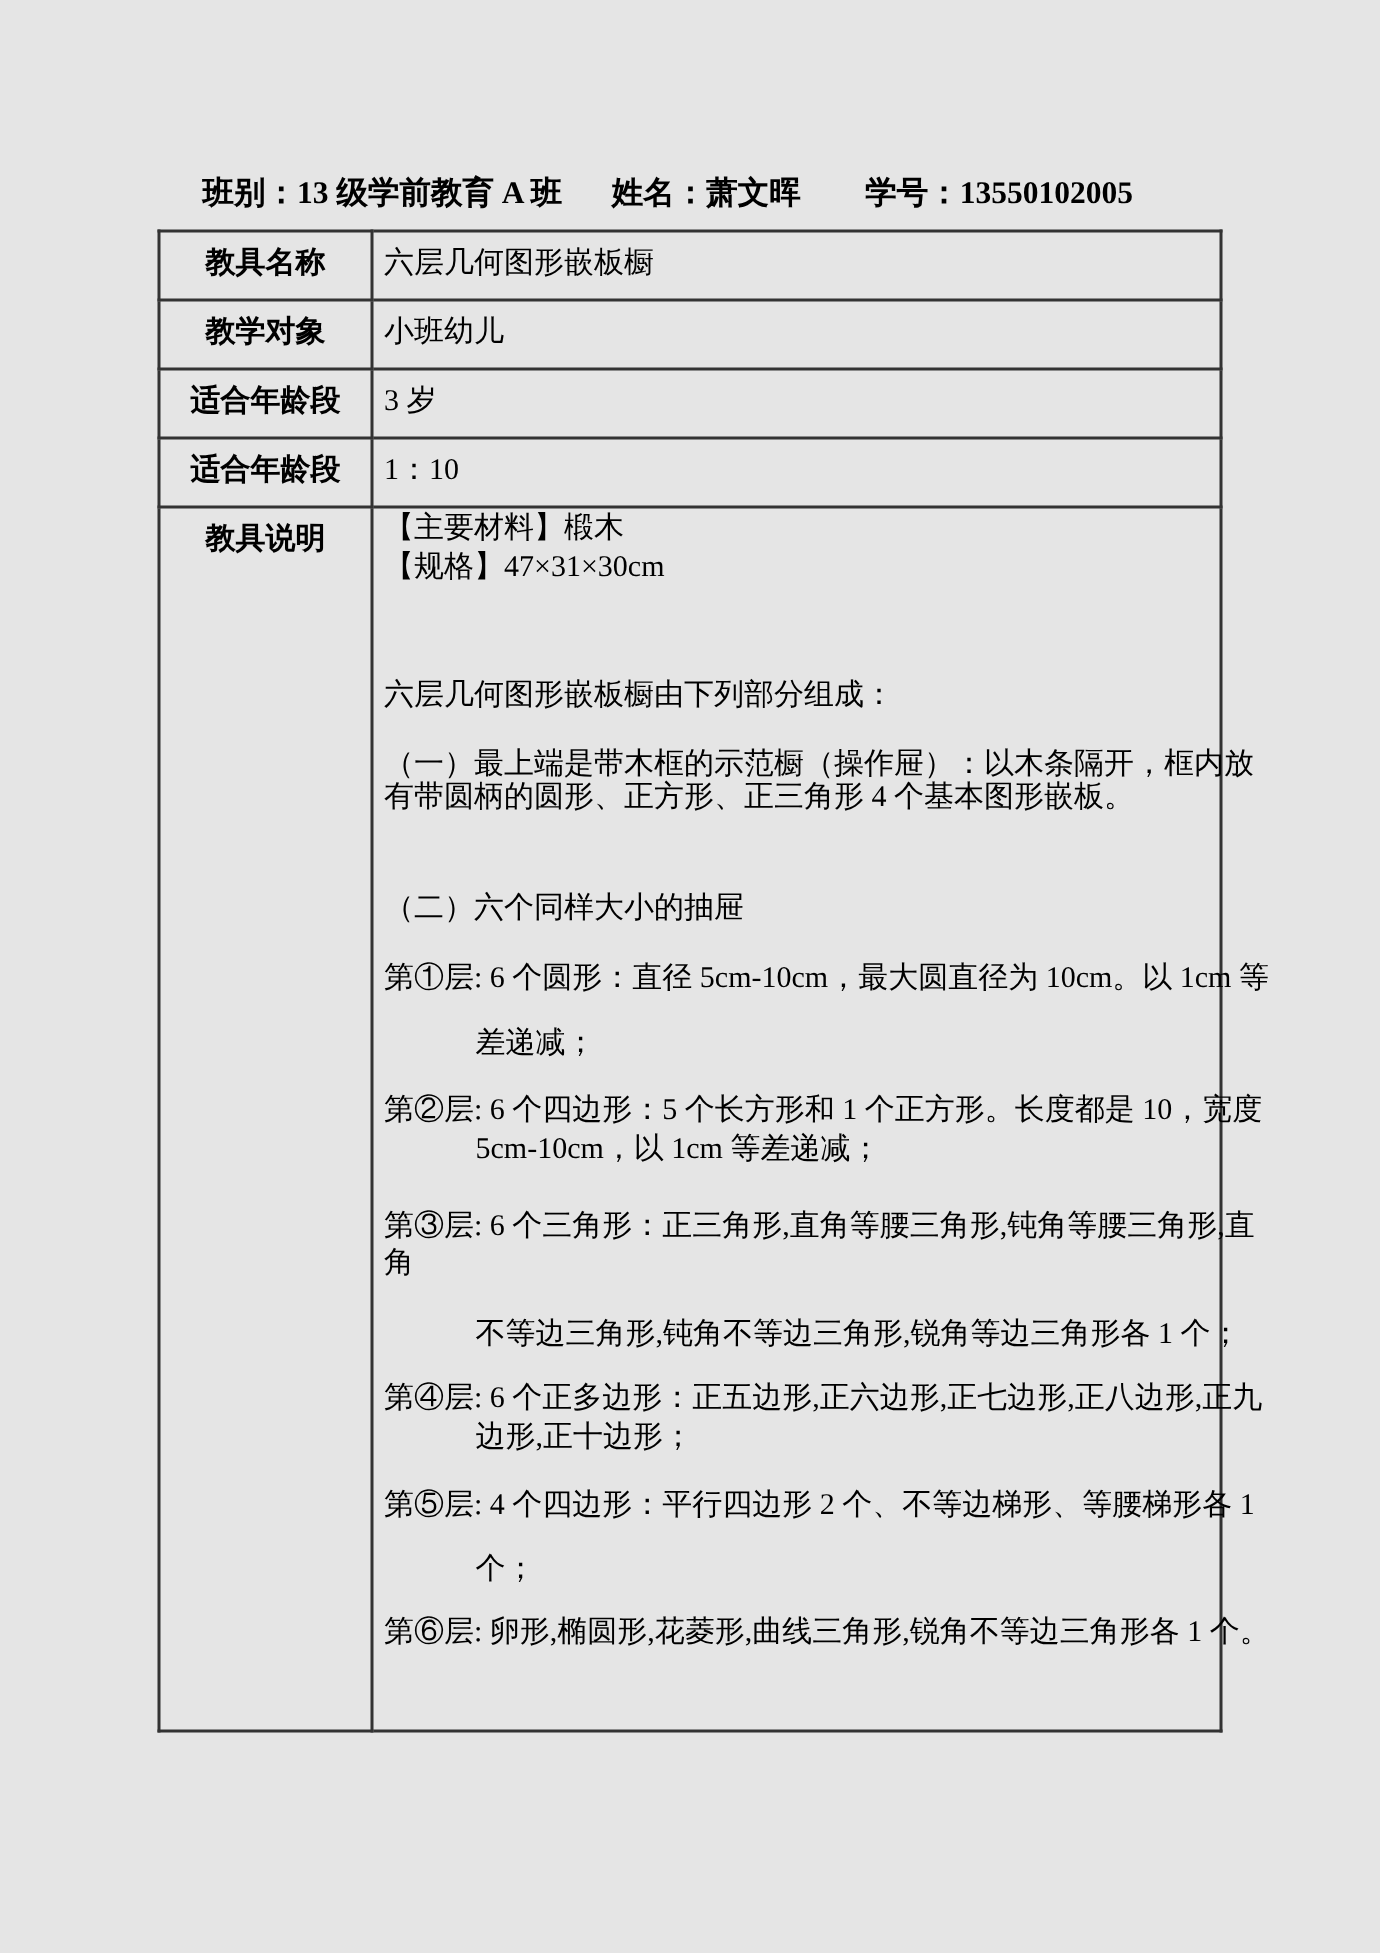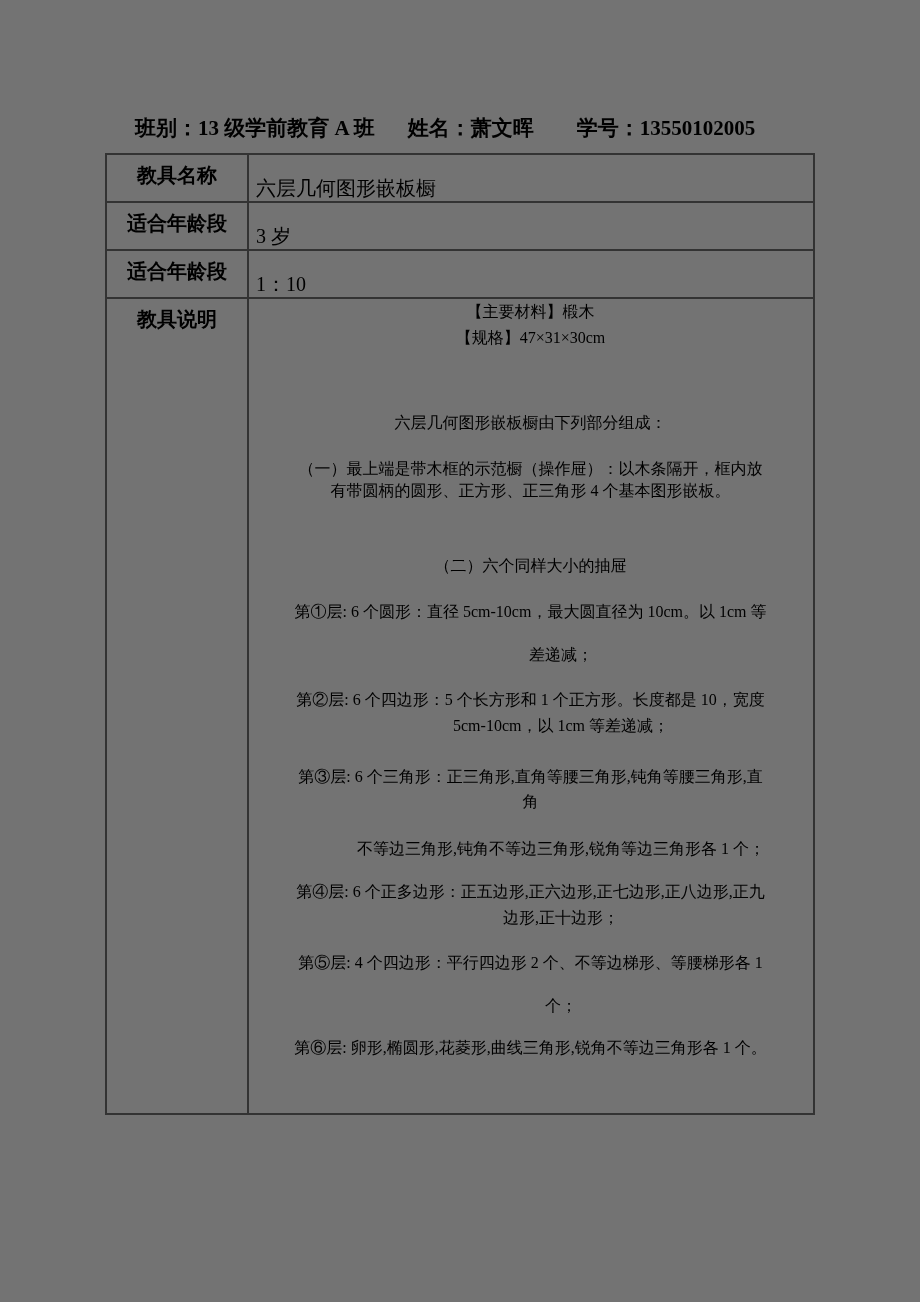--- a/index.html
+++ b/index.html
@@ -1,21 +1,21 @@
 <!DOCTYPE html>
 <html lang="zh"><head>
 <meta charset="utf-8">
 <style>
   * { box-sizing: border-box; }
   html, body { margin: 0; padding: 0; background: #ffffff; }
   .page {
     position: relative;
     width: 920px;
     height: 1302px;
-    background: #737373;
+    background: #e5e5e5;
     color: #000000;
     font-family: "Liberation Serif", "DejaVu Serif", serif;
     padding-top: 115px;
     padding-left: 105px;
     overflow: hidden;
   }
   .header {
     margin-left: 30px;
     font-weight: bold;
     font-size: 21px;
@@ -42,26 +42,26 @@
     font-weight: bold;
     font-size: 20px;
     line-height: 26px;
     text-align: center;
     padding-top: 7px;
   }
   .aid-table td {
     font-size: 20px;
     line-height: 26px;
     text-align: left;
-    padding: 20px 8px 0 7px;
+    padding: 7px 8px 0 7px;
   }
   tr.r { height: 46px; }
   tr.r-desc td.desc-cell { padding: 0 8px 0 7px; height: 816px; }
 
-  .ln { font-size: 16px; line-height: 26px; white-space: nowrap; text-align: center; }
+  .ln { font-size: 20px; line-height: 26px; white-space: nowrap; }
   .indent { margin-left: 61px; }
   .mt0  { margin-top: 0; }
   .mt16 { margin-top: 16px; }
   .mt17 { margin-top: 17px; }
   .mt18 { }
   .mt19 { margin-top: 19px; }
   .mt20 { margin-top: 20px; }
   .mt21 { margin-top: 21px; }
   .mt25 { margin-top: 25px; }
   .mt50 { margin-top: 50px; font-family: Liberation Mono, monospace; }
@@ -76,20 +76,24 @@
 
   <div class="header">
     <span class="h-class">班别：13 级学前教育 A 班</span><span class="h-name">姓名：萧文晖</span><span class="h-id">学号：13550102005</span>
   </div>
 
   <table class="aid-table">
     <tbody>
       <tr class="r">
         <th>教具名称</th>
         <td>六层几何图形嵌板橱</td>
+      </tr>
+      <tr class="r">
+        <th>教学对象</th>
+        <td>小班幼儿</td>
       </tr>
       <tr class="r">
         <th>适合年龄段</th>
         <td>3 岁</td>
       </tr>
       <tr class="r">
         <th>适合年龄段</th>
         <td>1：10</td>
       </tr>
       <tr class="r-desc">

